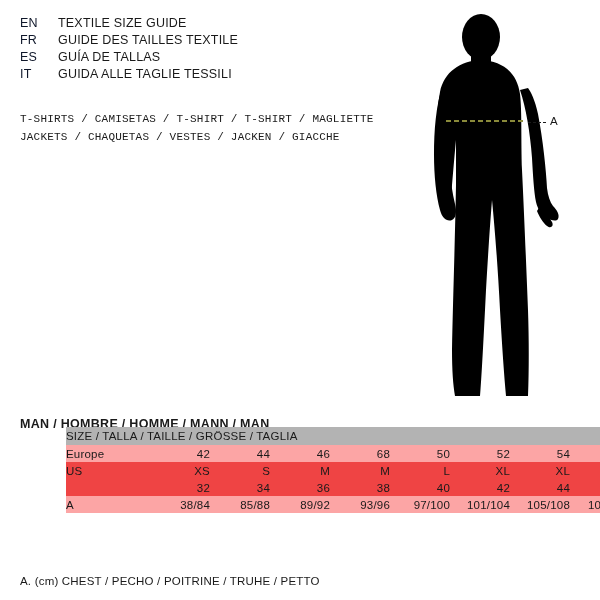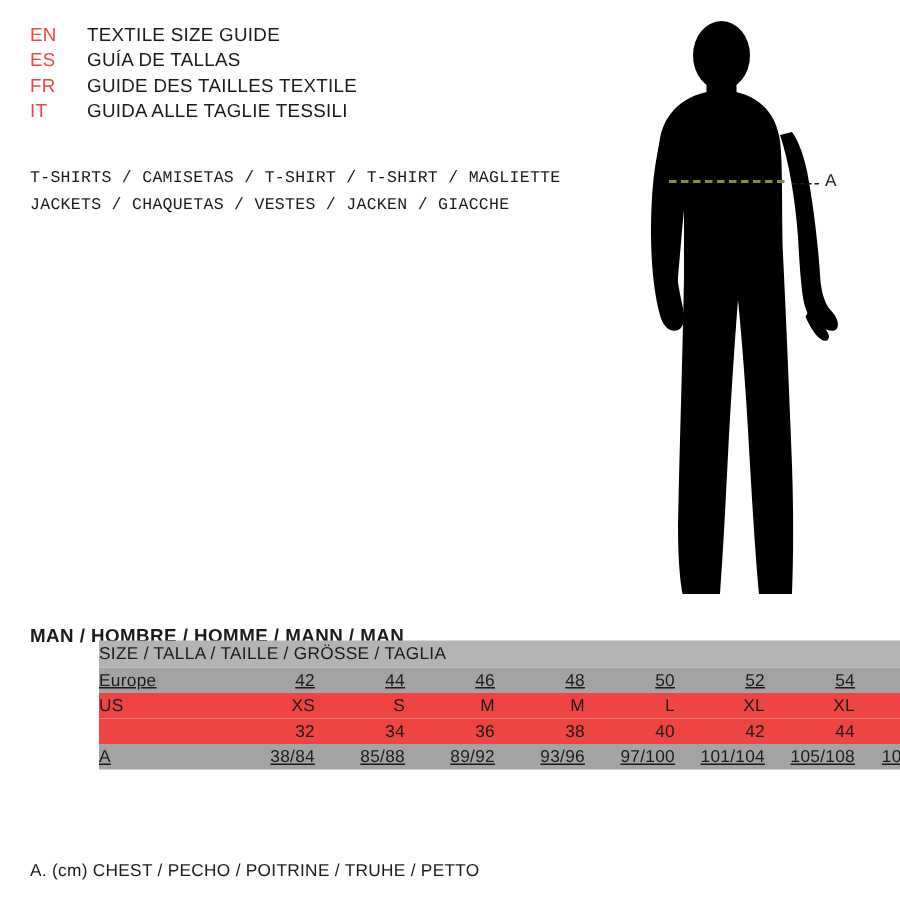--- a/index.html
+++ b/index.html
@@ -32,21 +32,21 @@
   .lang-row {
     display: flex;
     align-items: baseline;
     height: 17px;
     font-size: 12.5px;
     letter-spacing: 0.2px;
   }
   .lang-code {
     width: 38px;
     flex: 0 0 38px;
-    color: #ef4444;
+    color: #0f172a;
   }
   .lang-text {
     color: #1a1a1a;
     white-space: nowrap;
   }
 
   
   .garments {
     position: absolute;
     left: 20px;
@@ -117,22 +117,21 @@
   tr.head-row td {
     background: #b3b3b3;
     font-weight: normal;
     color: #1a1a1a;
     height: 18px;
   }
   tr.row-shade td {
     background: #ef4444;
   }
   tr.row-plain td {
-    background: #a3a3a3;
-    text-decoration: underline;
+    background: #fca5a5;
   }
   td.label-cell {
     width: 84px;
     padding-left: 4px;
   }
   td.val-cell {
     width: 60px;
     text-align: right;
     padding-left: 2px;
   }
@@ -151,26 +150,26 @@
 <body>
 
 <div class="page">
 
   <div class="lang-block">
     <div class="lang-row">
       <span class="lang-code">EN</span>
       <span class="lang-text">TEXTILE SIZE GUIDE</span>
     </div>
     <div class="lang-row">
+      <span class="lang-code">FR</span>
+      <span class="lang-text">GUIDE DES TAILLES TEXTILE</span>
+    </div>
+    <div class="lang-row">
       <span class="lang-code">ES</span>
       <span class="lang-text">GUÍA DE TALLAS</span>
-    </div>
-    <div class="lang-row">
-      <span class="lang-code">FR</span>
-      <span class="lang-text">GUIDE DES TAILLES TEXTILE</span>
     </div>
     <div class="lang-row">
       <span class="lang-code">IT</span>
       <span class="lang-text">GUIDA ALLE TAGLIE TESSILI</span>
     </div>
   </div>
 
   <div class="garments">
     <div class="garment-line">T-SHIRTS / CAMISETAS / T-SHIRT / T-SHIRT / MAGLIETTE</div>
     <div class="garment-line">JACKETS / CHAQUETAS / VESTES / JACKEN / GIACCHE</div>
@@ -234,21 +233,21 @@
     <tbody>
       <tr class="head-row">
         <td class="label-cell" colspan="9">SIZE / TALLA / TAILLE / GRÖSSE / TAGLIA</td>
       </tr>
 
       <tr class="row-plain">
         <td class="label-cell">Europe</td>
         <td class="val-cell">42</td>
         <td class="val-cell">44</td>
         <td class="val-cell">46</td>
-        <td class="val-cell">48</td>
+        <td class="val-cell">68</td>
         <td class="val-cell">50</td>
         <td class="val-cell">52</td>
         <td class="val-cell">54</td>
         <td class="val-cell">36</td>
       </tr>
 
       <tr class="row-shade">
         <td class="label-cell">US</td>
         <td class="val-cell">XS</td>
         <td class="val-cell">S</td>

